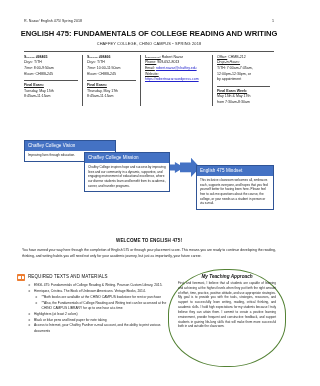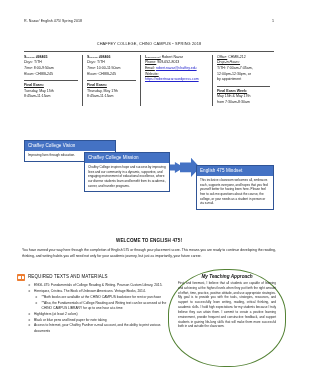--- a/index.html
+++ b/index.html
@@ -258,20 +258,21 @@
 </head>
 <body>
 
 <div class="page">
 
   <div class="runhead">
     <span>R. Nazar/ English 475/ Spring 2018</span>
     <span class="runhead-page">1</span>
   </div>
 
+  <div class="doc-title">ENGLISH 475: FUNDAMENTALS OF COLLEGE READING AND WRITING</div>
   <div class="doc-subtitle">CHAFFEY COLLEGE, CHINO CAMPUS • SPRING 2018</div>
 
   <div class="info-table">
 
     <div class="info-col col-a">
       <div class="info-line">
         <span class="sc">Section</span>
         <span class="bold">#98465</span>
       </div>
       <div class="info-line">

